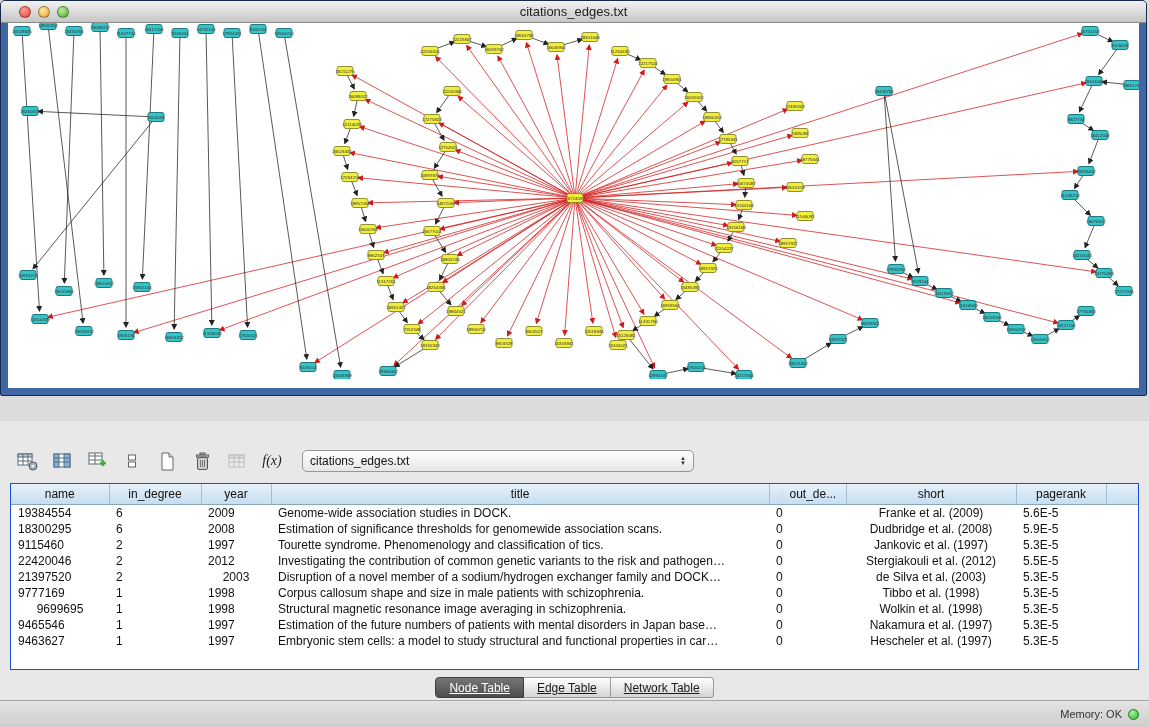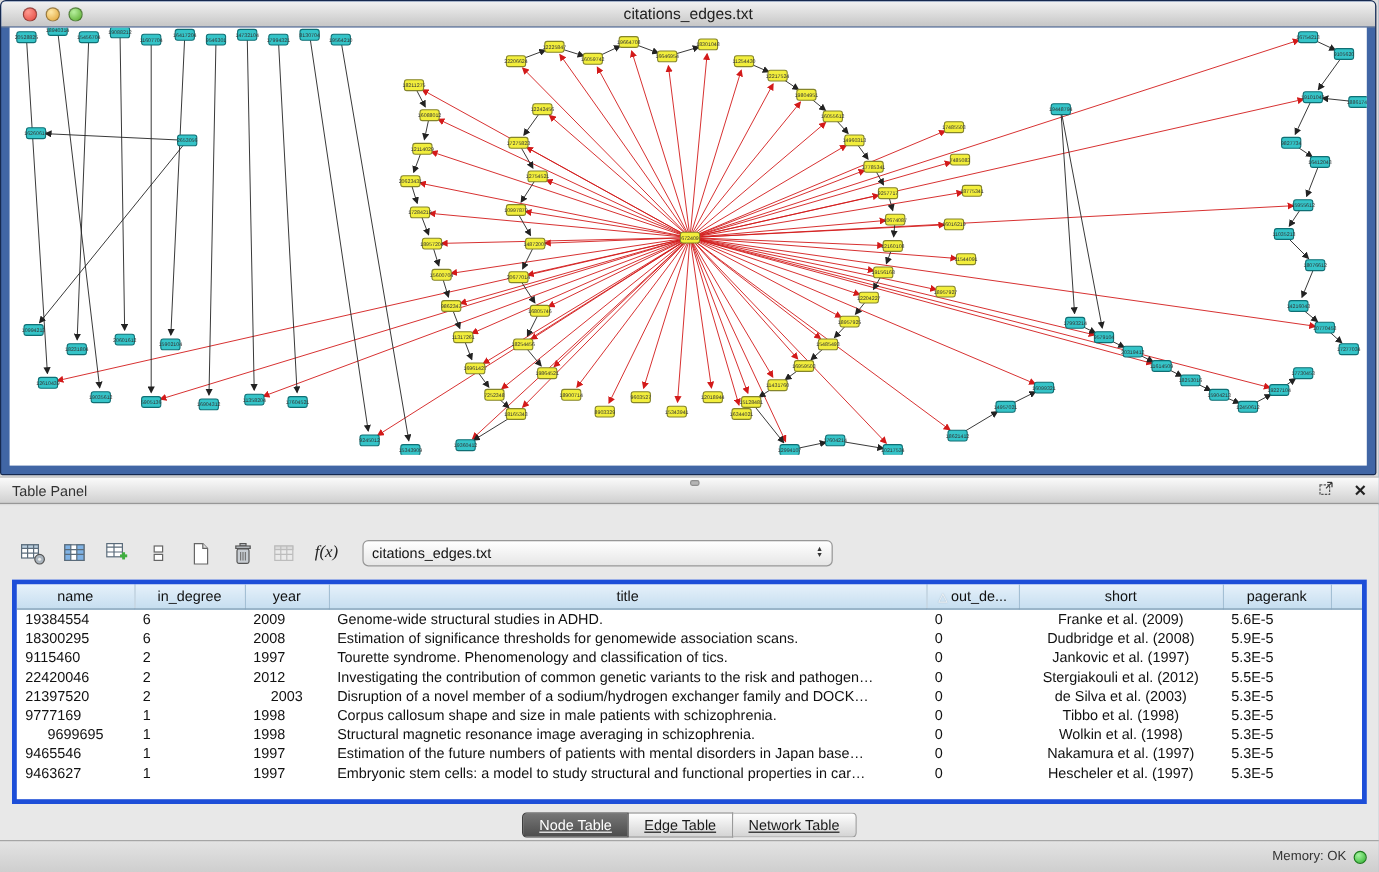--- a/index.html
+++ b/index.html
@@ -60,21 +60,21 @@
     width:392px; height:22px; margin-left:8px;
     background:linear-gradient(#ffffff,#e6e6e6);
     border:1px solid #979797; border-radius:5px;
     display:flex; align-items:center; padding:0 7px; font-size:12px; color:#111;
   }
   .combo-arrows { margin-left:auto; display:flex; flex-direction:column; line-height:5px; font-size:6px; color:#333; }
 
   
   .tablewrap {
     position:absolute; top:62px; left:10px; width:1129px; height:187px;
-    background:#fff; border:4px solid #1d4ed8; overflow:hidden;
+    background:#fff; border:1px solid #1d4ed8; overflow:hidden;
   }
   table.data { border-collapse:collapse; table-layout:fixed; width:100%; }
   table.data th {
     height:20px; padding:0 2px;
     background:linear-gradient(#e6f1fa,#c6def0);
     border-right:1px solid #a3bfd4; border-bottom:1px solid #88a7bf;
     font-weight:normal; font-size:12px; color:#111; text-align:center;
     white-space:nowrap; overflow:hidden;
   }
   table.data th:last-child { border-right:none; }
@@ -724,33 +724,20 @@
           <g>
             <rect x="1116" y="57.5" width="16" height="9" rx="2" fill="#35c4c8" stroke="#0f6f74" stroke-width="0.9"></rect>
             <text x="1124" y="63.6" text-anchor="middle" font-size="4.4" fill="#333" font-family="Liberation Sans, sans-serif">18861742</text>
           </g>
         </g>
       </svg>
   </div>
 </div>
 
 <div class="table-panel">
-  <div class="panel-header">
-    <span class="panel-title">Table Panel</span>
-    <span class="splitter-dot"></span>
-    <span class="panel-actions">
-      <span>
-        <svg width="13" height="12">
-            <rect x="1" y="3" width="8" height="8" fill="none" stroke="#555" stroke-dasharray="2,1"></rect>
-            <path d="M6,6 L11,1 M11,1 h-4 M11,1 v4" stroke="#333" fill="none"></path>
-          </svg>
-      </span>
-      <span class="x">✕</span>
-    </span>
-  </div>
 
   <div class="panel-body">
     <div class="tp-toolbar">
       <button class="icon-btn">
         <svg width="21" height="19">
             <rect x="1" y="2" width="14" height="11" fill="#fff" stroke="#5a6b7a"></rect>
             <rect x="1" y="2" width="14" height="3" fill="#b9cede" stroke="#5a6b7a"></rect>
             <line x1="6" y1="2" x2="6" y2="13" stroke="#5a6b7a"></line>
             <line x1="11" y1="2" x2="11" y2="13" stroke="#5a6b7a"></line>
             <line x1="1" y1="9" x2="15" y2="9" stroke="#5a6b7a"></line>
@@ -833,21 +820,21 @@
               <th style="width: 170px;"><span>short</span></th>
               <th style="width: 90px;"><span>pagerank</span></th>
               <th style="width: 34px;"><span></span></th>
             </tr>
           </thead>
         <tbody id="tbody-rows">
             <tr>
               <td style="text-align: left;">19384554</td>
               <td style="text-align: left;">6</td>
               <td style="text-align: left;">2009</td>
-              <td style="text-align: left;">Genome-wide structural studies in ADHD.</td>
+              <td style="text-align: left;">Genome-wide association studies in DOCK.</td>
               <td style="text-align: left;">0</td>
               <td style="text-align: center;">Franke et al. (2009)</td>
               <td style="text-align: left;">5.6E-5</td>
               <td></td>
             </tr>
             <tr>
               <td style="text-align: left;">18300295</td>
               <td style="text-align: left;">6</td>
               <td style="text-align: left;">2008</td>
               <td style="text-align: left;">Estimation of significance thresholds for genomewide association scans.</td>

